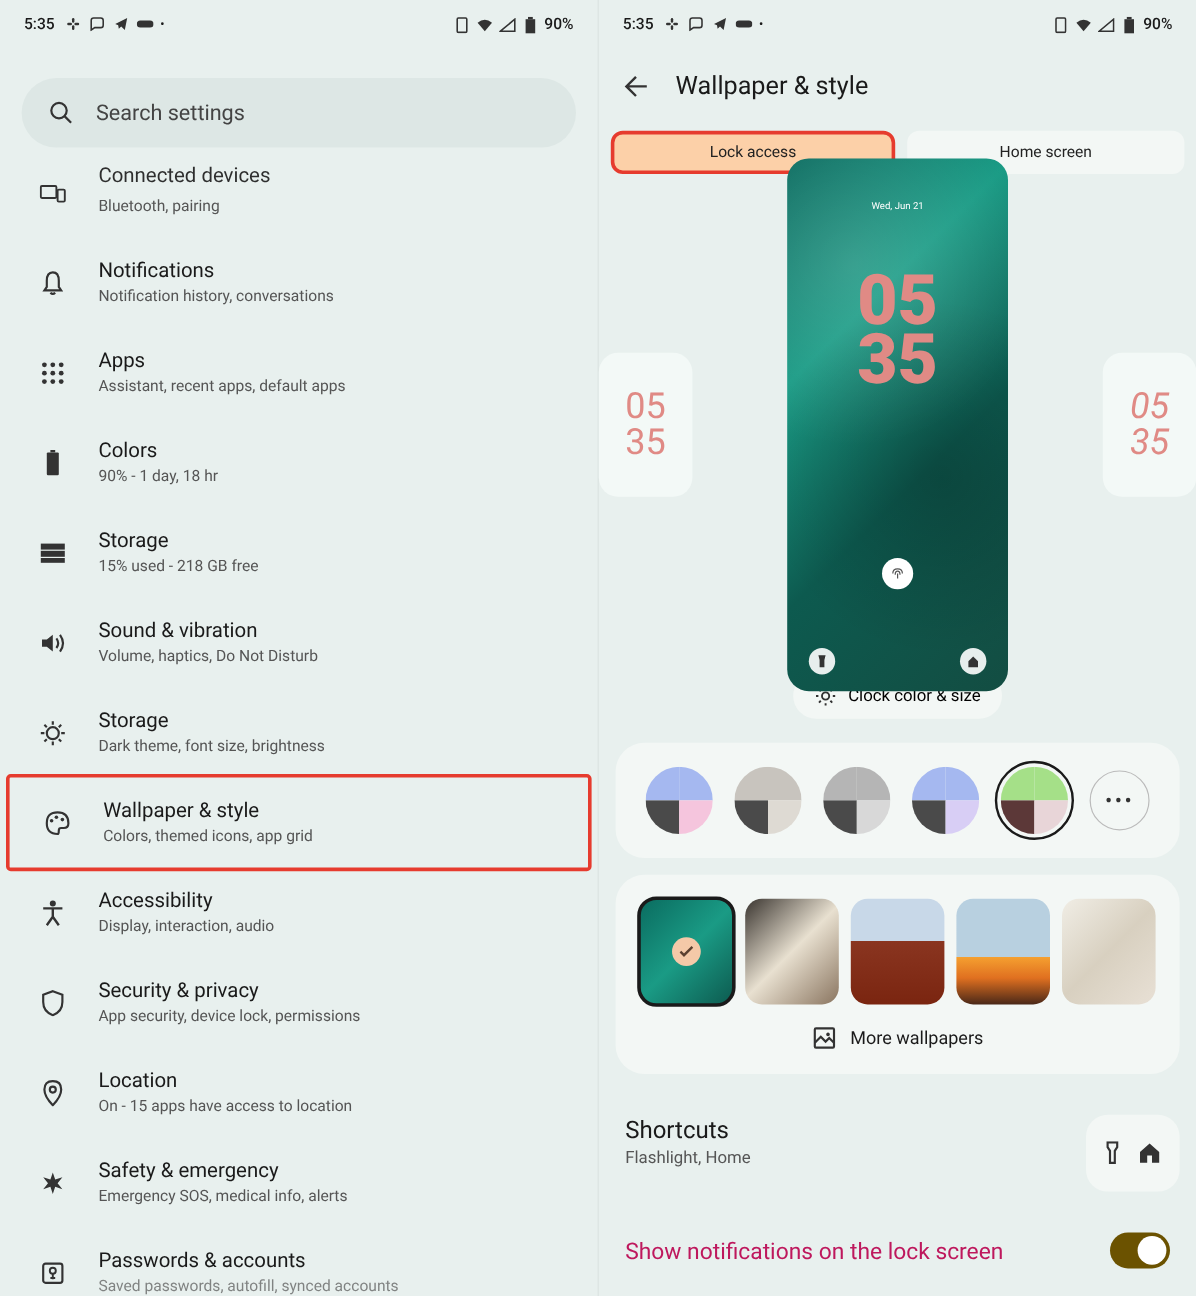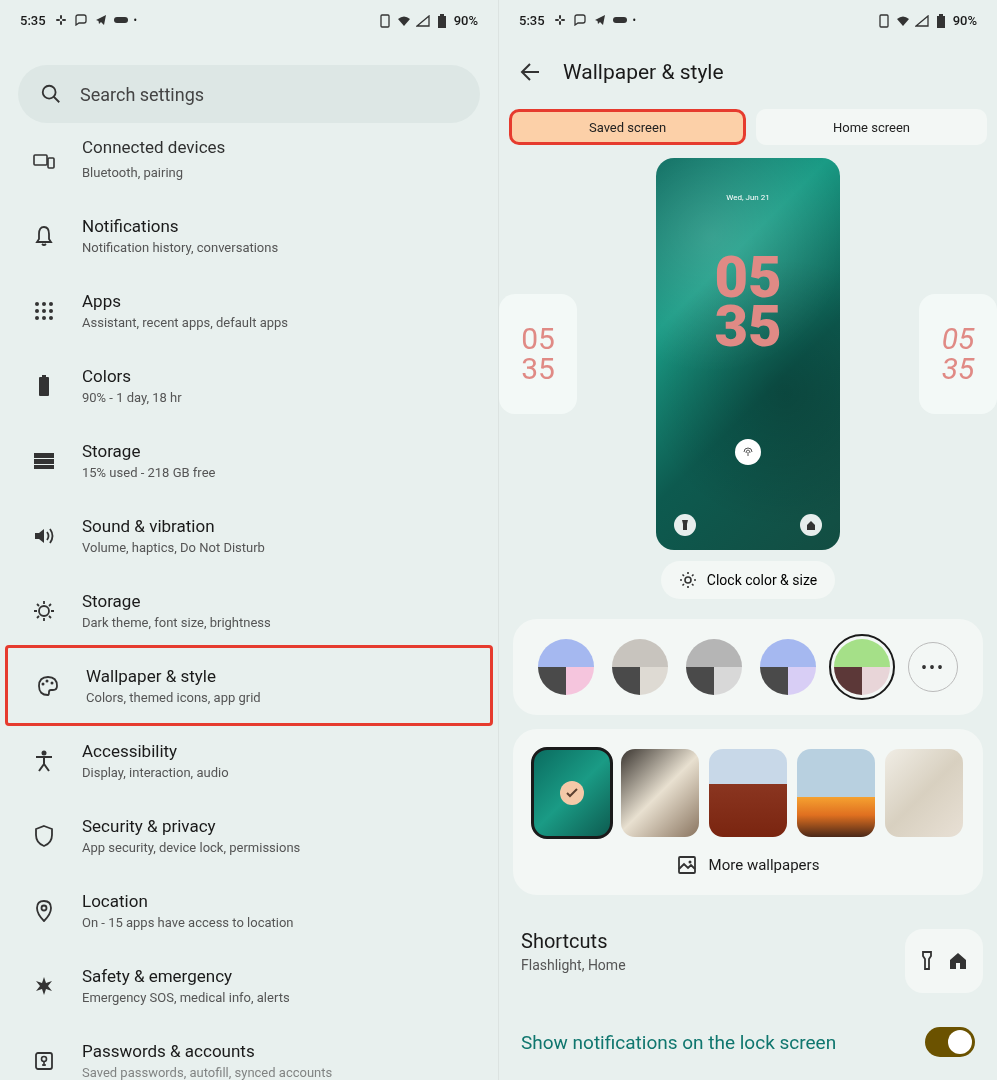--- a/index.html
+++ b/index.html
@@ -38,21 +38,21 @@
 .tab { flex: 1; height: 36px; border-radius: 10px; display: flex; align-items: center; justify-content: center; font-size: 13px; color: #222; }
 .tab.active { background: #fcd0a8; }
 .tab.inactive { background: #f3f7f5; }
 .tab.highlighted { border: 3px solid #e63b2e; }
 
 
 .preview-row { display: flex; align-items: center; justify-content: center; gap: 0; padding: 0 0 15px; position: relative; height: 400px; }
 .clock-card { width: 78px; height: 120px; background: #f3f9f7; border-radius: 16px; display: flex; flex-direction: column; align-items: center; justify-content: center; font-size: 30px; font-weight: 400; color: #e08a85; line-height: 1; position: absolute; }
 .clock-card.left { left: 0; }
 .clock-card.right { right: 0; font-style: italic; font-family: cursive; }
-.phone-preview { width: 184px; height: 392px; border-radius: 18px; background: linear-gradient(135deg, #0a6b5f 0%, #1a9b85 30%, #0d5a4f 60%, #134d42 100%); position: relative; overflow: hidden; }
+.phone-preview { width: 184px; height: 444px; border-radius: 18px; background: linear-gradient(135deg, #0a6b5f 0%, #1a9b85 30%, #0d5a4f 60%, #134d42 100%); position: relative; overflow: hidden; }
 .phone-preview::before { content: ''; position: absolute; inset: 0; background: 
   radial-gradient(circle at 30% 20%, rgba(255,255,255,0.15) 0%, transparent 40%),
   radial-gradient(circle at 70% 60%, rgba(0,0,0,0.2) 0%, transparent 50%);
 }
 .lock-date { position: absolute; top: 35px; left: 50%; transform: translateX(-50%); font-size: 8px; color: #fff; }
 .lock-clock { position: absolute; top: 95px; left: 50%; transform: translateX(-50%); color: #e08a85; font-weight: 900; font-size: 58px; line-height: 0.85; text-align: center; }
 .fingerprint { position: absolute; bottom: 85px; left: 50%; transform: translateX(-50%); width: 26px; height: 26px; background: #fff; border-radius: 50%; display:flex; align-items:center; justify-content:center; color:#333; }
 .lock-icon-circle { position: absolute; bottom: 14px; width: 22px; height: 22px; background: rgba(255,255,255,0.9); border-radius: 50%; display:flex; align-items:center; justify-content:center; }
 .lock-icon-circle.left { left: 18px; }
 .lock-icon-circle.right { right: 18px; }
@@ -81,21 +81,21 @@
 
 
 .shortcuts-row { display: flex; justify-content: space-between; align-items: flex-start; padding: 20px 14px 22px 22px; }
 .shortcuts-text { display: flex; flex-direction: column; gap: 4px; }
 .shortcuts-title { font-size: 20px; color: #1a1a1a; }
 .shortcuts-subtitle { font-size: 14px; color: #555; }
 .shortcuts-card { width: 78px; height: 64px; background: #f3f7f5; border-radius: 18px; display: flex; align-items: center; justify-content: center; gap: 14px; }
 
 
 .toggle-row { display: flex; justify-content: space-between; align-items: center; padding: 12px 22px; }
-.toggle-label { font-size: 19px; color: #0f766e; }
+.toggle-label { font-size: 19px; color: #be185d; }
 .toggle { width: 50px; height: 30px; background: #6b5200; border-radius: 15px; position: relative; }
 .toggle::after { content: ''; position: absolute; right: 3px; top: 3px; width: 24px; height: 24px; background: #fff; border-radius: 50%; }
 
 svg { display: block; }
 </style>
 </head>
 <body>
 
 <div class="screen">
   <div class="status-bar">
@@ -405,21 +405,21 @@
     <span>
         <svg width="22" height="22" viewBox="0 0 22 22">
           <path d="M11 3 L3 11 L11 19 M3 11 L20 11" fill="none" stroke="#333" stroke-width="2"></path>
         </svg>
       </span>
     <span class="ws-title">Wallpaper &amp; style</span>
   </div>
 
   <div class="tabs">
     <div class="tab active highlighted">
-        <span>Saved screen</span>
+        <span>Lock access</span>
       </div>
     <div class="tab inactive">
         <span>Home screen</span>
       </div>
   </div>
 
   <div class="preview-row">
     <div class="clock-card left">
       <span>05</span>
       <span>35</span>

